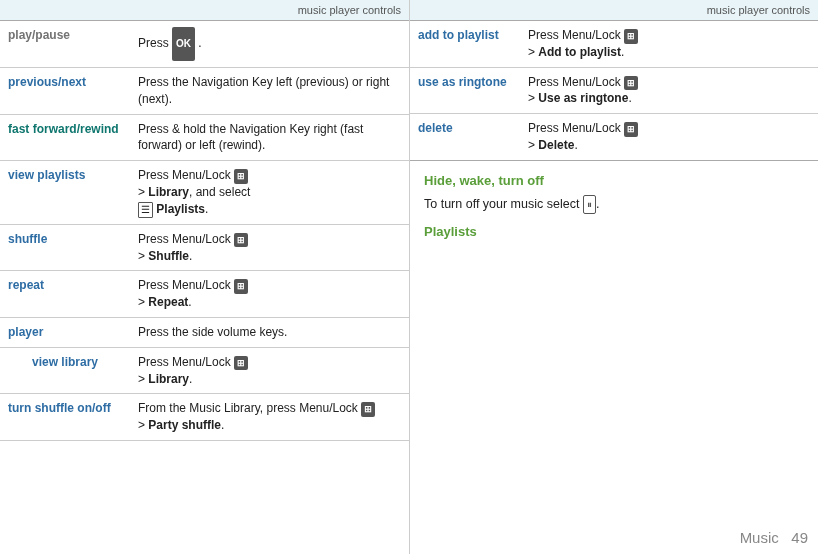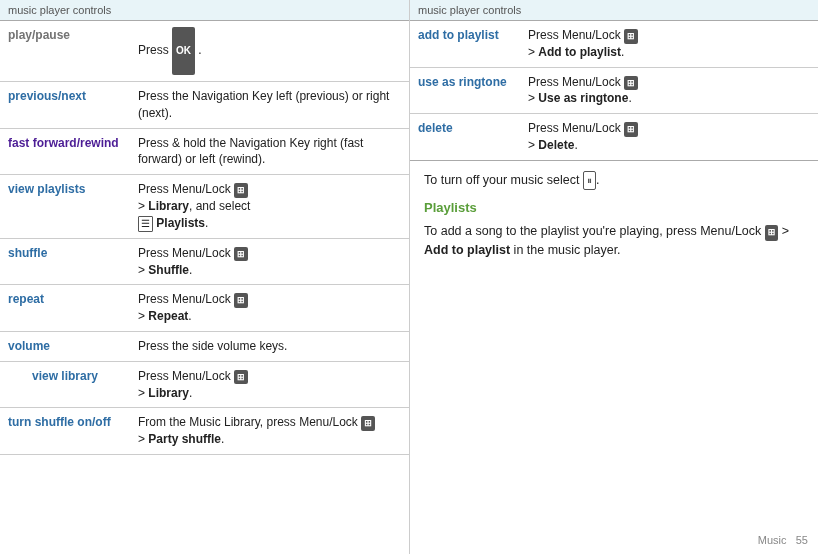--- a/index.html
+++ b/index.html
@@ -27,20 +27,21 @@
       padding-bottom: 4px;
     }
 
     .table-header {
       background: #e8f4f8;
       border-bottom: 1px solid #aaa;
       padding: 4px 8px;
       font-size: 11px;
       color: #555;
       font-weight: normal;
+      text-align: right;
     }
 
     table {
       width: 100%;
       border-collapse: collapse;
     }
 
     td {
       border-bottom: 1px solid #ccc;
       padding: 6px 8px;
@@ -97,21 +98,21 @@
     .prose-section p {
       margin-bottom: 6px;
       font-size: 12.5px;
     }
 
     .icon-ok {
       display: inline-block;
       background: #555;
       color: #fff;
       font-size: 10px;
-      padding: 17px 4px;
+      padding: 10px 4px;
       border-radius: 2px;
       font-weight: bold;
     }
 
     .icon-menu {
       display: inline-block;
       background: #555;
       color: #fff;
       font-size: 9px;
       padding: 1px 3px;
@@ -153,21 +154,21 @@
       font-size: 10px;
       padding: 1px 3px;
       border-radius: 2px;
     }
 
     .page-footer {
       display: flex;
       justify-content: flex-end;
       align-items: center;
       padding: 4px 10px;
-      font-size: 11px;
+      font-size: 15px;
       color: #888;
       margin-top: auto;
     }
     .icon-playlists {
       display: inline-block;
       font-size: 10px;
       border: 1px solid #555;
       padding: 0 2px;
       border-radius: 1px;
     }
@@ -184,41 +185,41 @@
         <td style="color:#737373;font-weight:bold;margin-top:28px;">play/pause</td>
         <td>Press <span class="icon-ok">OK</span> .</td>
       </tr>
 
       <tr>
         <td style="color:#2e6da4;font-weight:bold;">previous/next</td>
         <td>Press the Navigation Key left (previous) or right (next).</td>
       </tr>
 
       <tr>
-        <td style="color:#4c1d95;font-weight:bold;">fast forward/rewind</td>
+        <td style="color:#0f766e;font-weight:bold;">fast forward/rewind</td>
         <td>Press &amp; hold the Navigation Key right (fast forward) or left (rewind).</td>
       </tr>
 
       <tr>
         <td style="color:#2e6da4;font-weight:bold;">view playlists</td>
         <td>Press Menu/Lock <span class="icon-menu">⊞</span><br>&gt; <strong>Library</strong>, and select<br><span class="icon-playlists">☰</span> <strong>Playlists</strong>.</td>
       </tr>
 
       <tr>
         <td style="color:#2e6da4;font-weight:bold;">shuffle</td>
         <td>Press Menu/Lock <span class="icon-menu">⊞</span><br>&gt; <strong>Shuffle</strong>.</td>
       </tr>
 
       <tr>
         <td style="color:#2e6da4;font-weight:bold;">repeat</td>
         <td>Press Menu/Lock <span class="icon-menu">⊞</span><br>&gt; <strong>Repeat</strong>.</td>
       </tr>
 
       <tr>
-        <td style="color:#2e6da4;font-weight:bold;">volume</td>
+        <td style="color:#2e6da4;font-weight:bold;">player</td>
         <td>Press the side volume keys.</td>
       </tr>
 
       <tr>
         <td style="color:#2e6da4;font-weight:bold;text-align:center;">view library</td>
         <td>Press Menu/Lock <span class="icon-menu">⊞</span><br>&gt; <strong>Library</strong>.</td>
       </tr>
 
       <tr>
         <td style="color:#2e6da4;font-weight:bold;">turn shuffle on/off</td>
@@ -246,23 +247,23 @@
 
         <tr>
           <td style="color:#2e6da4;font-weight:bold;border-bottom:none;">delete</td>
           <td style="border-bottom:none;">Press Menu/Lock <span class="icon-menu">⊞</span><br>&gt; <strong>Delete</strong>.</td>
         </tr>
       </tbody>
     </table>
   </div>
 
   <div class="prose-section">
+    <h3>Hide, wake, turn off</h3>
     <p>To turn off your music select <span class="icon-pause">⏸</span>.</p>
 
     <h3>Playlists</h3>
-    <p>To add a song to the playlist you're playing, press Menu/Lock <span class="icon-menu">⊞</span> &gt; <strong>Add to playlist</strong> in the music player.</p>
   </div>
 
   <div class="page-footer">
     <span>Music</span>&nbsp;&nbsp;&nbsp;
-    <span>55</span>
+    <span>49</span>
   </div>
 </div>
 
 </body></html>

